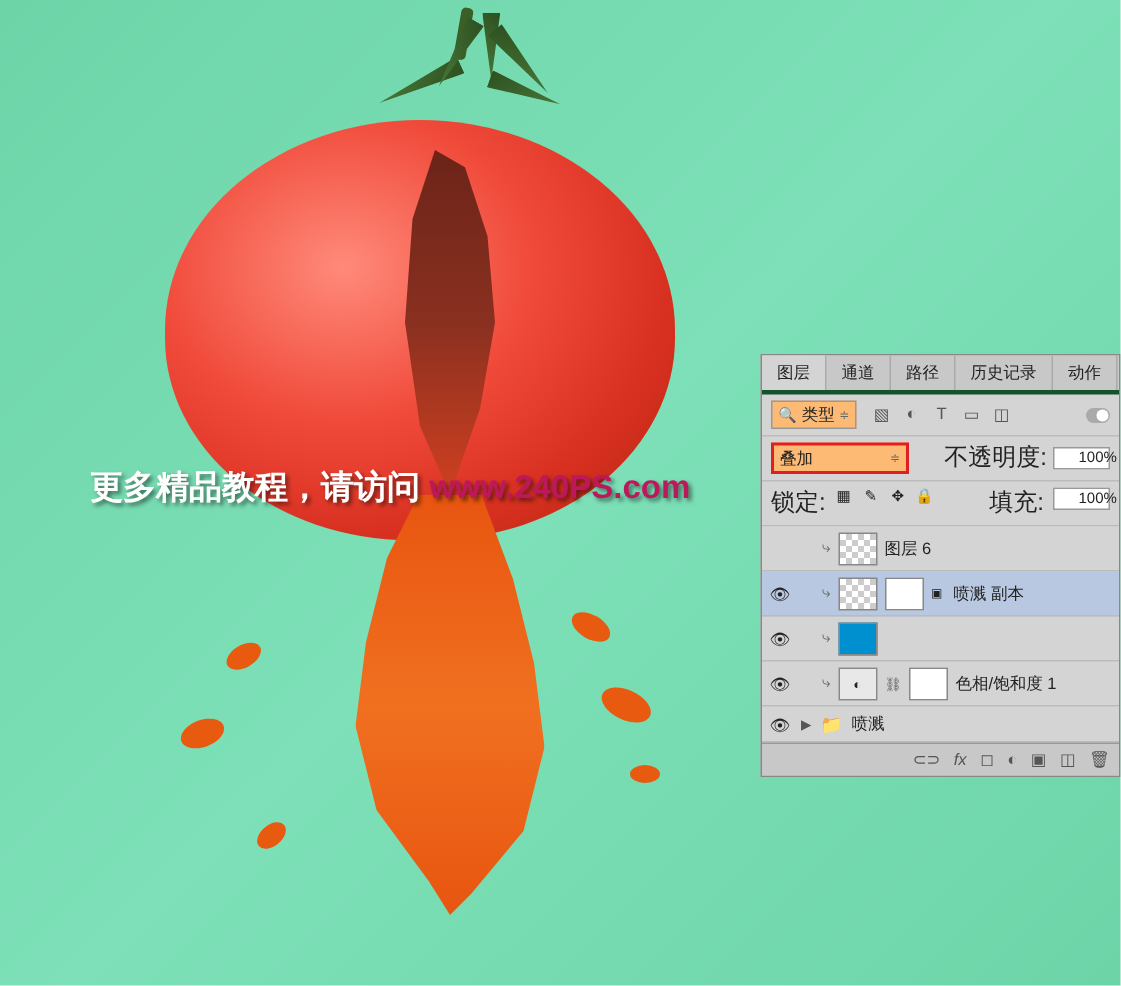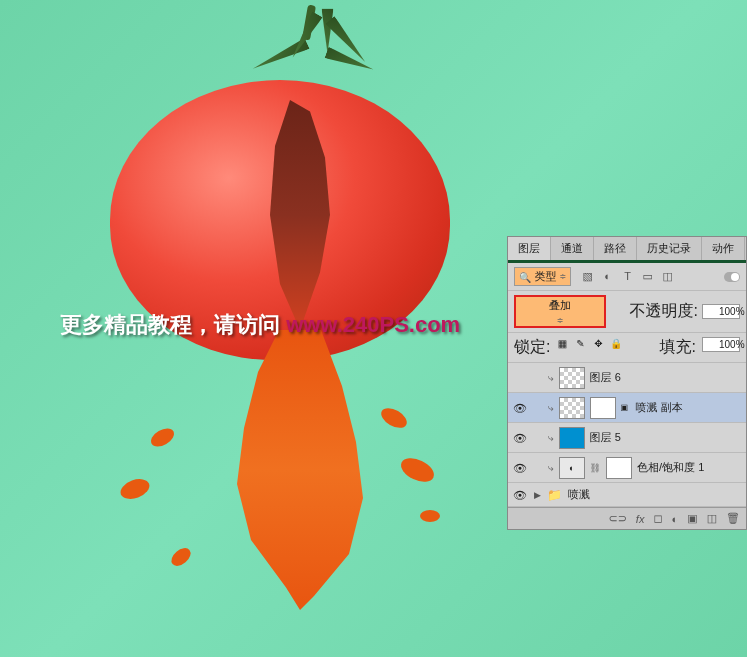--- a/index.html
+++ b/index.html
@@ -138,21 +138,20 @@
       border: 1px solid #999;
       padding: 1px 4px;
       font-size: 11px;
       display: flex;
       align-items: center;
       gap: 3px;
     }
     .blend-select {
       width: 92px;
       justify-content: space-between;
-      flex-direction: column;
     }
     .highlighted-red {
       border: 2px solid #e02020 !important;
     }
     .pct-input {
       background: #fff;
       border: 1px solid #999;
       width: 38px;
       padding: 1px 16px;
       font-size: 10px;
@@ -331,21 +330,20 @@
       <div class="thumb mask"></div>
       <span class="smart-badge">▣</span>
       <span class="layer-name">喷溅 副本</span>
     </div>
 
     <div class="layer-row">
       <div class="vis-col"><span class="eye-icon"></span></div>
       <span class="layer-indent"></span>
       <span class="anchor-icon">⤷</span>
       <div class="thumb blue"></div>
-      <span class="layer-name">图层 5</span>
     </div>
 
     <div class="layer-row">
       <div class="vis-col"><span class="eye-icon"></span></div>
       <span class="layer-indent"></span>
       <span class="anchor-icon">⤷</span>
       <div class="thumb adj">◐</div>
       <span class="link-icon">⛓</span>
       <div class="thumb mask"></div>
       <span class="layer-name">色相/饱和度 1</span>

